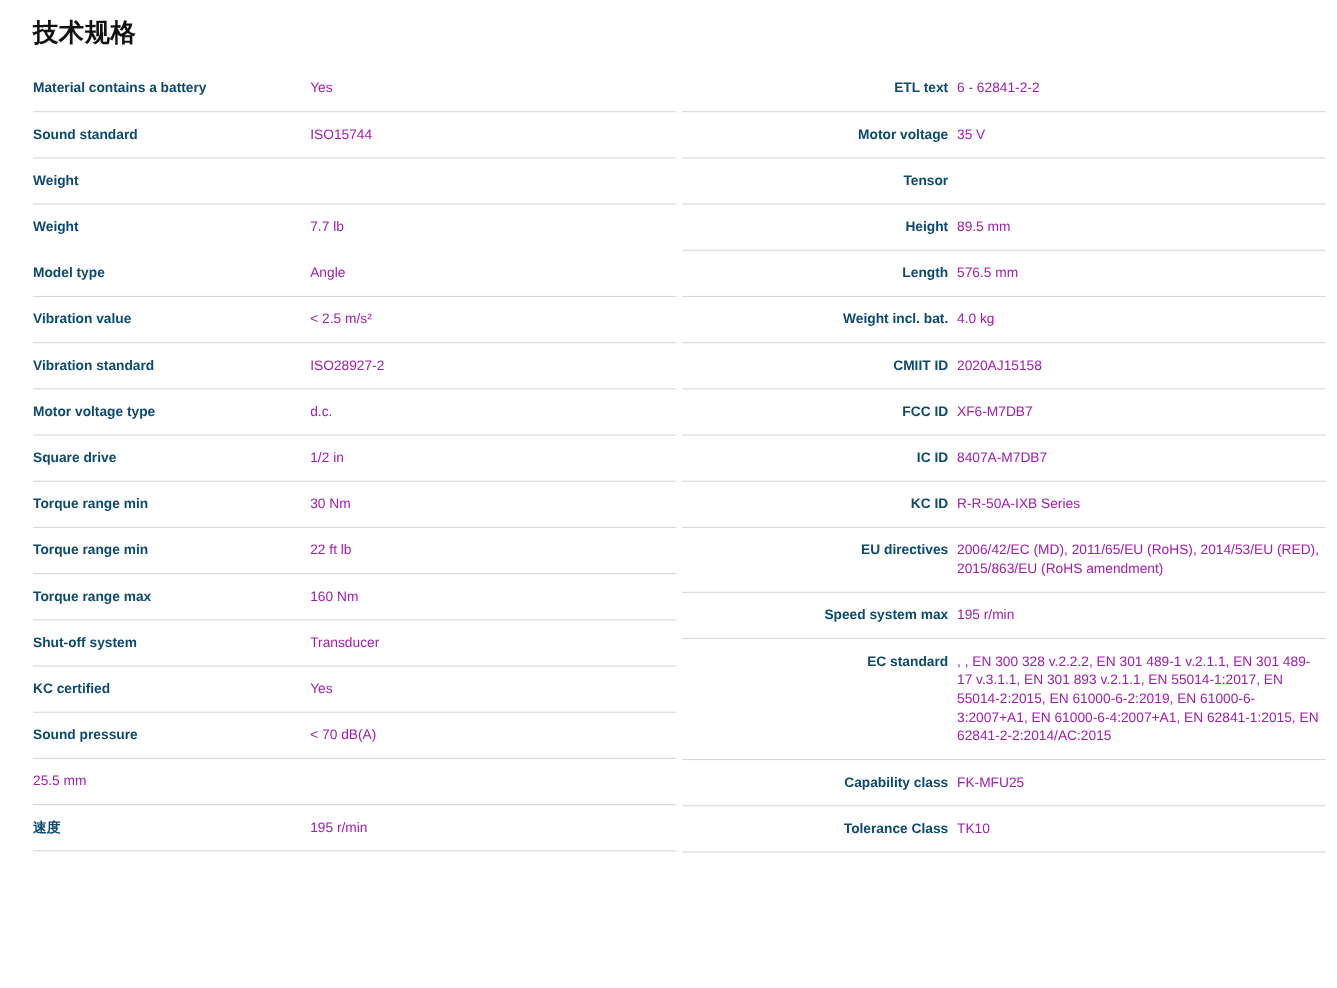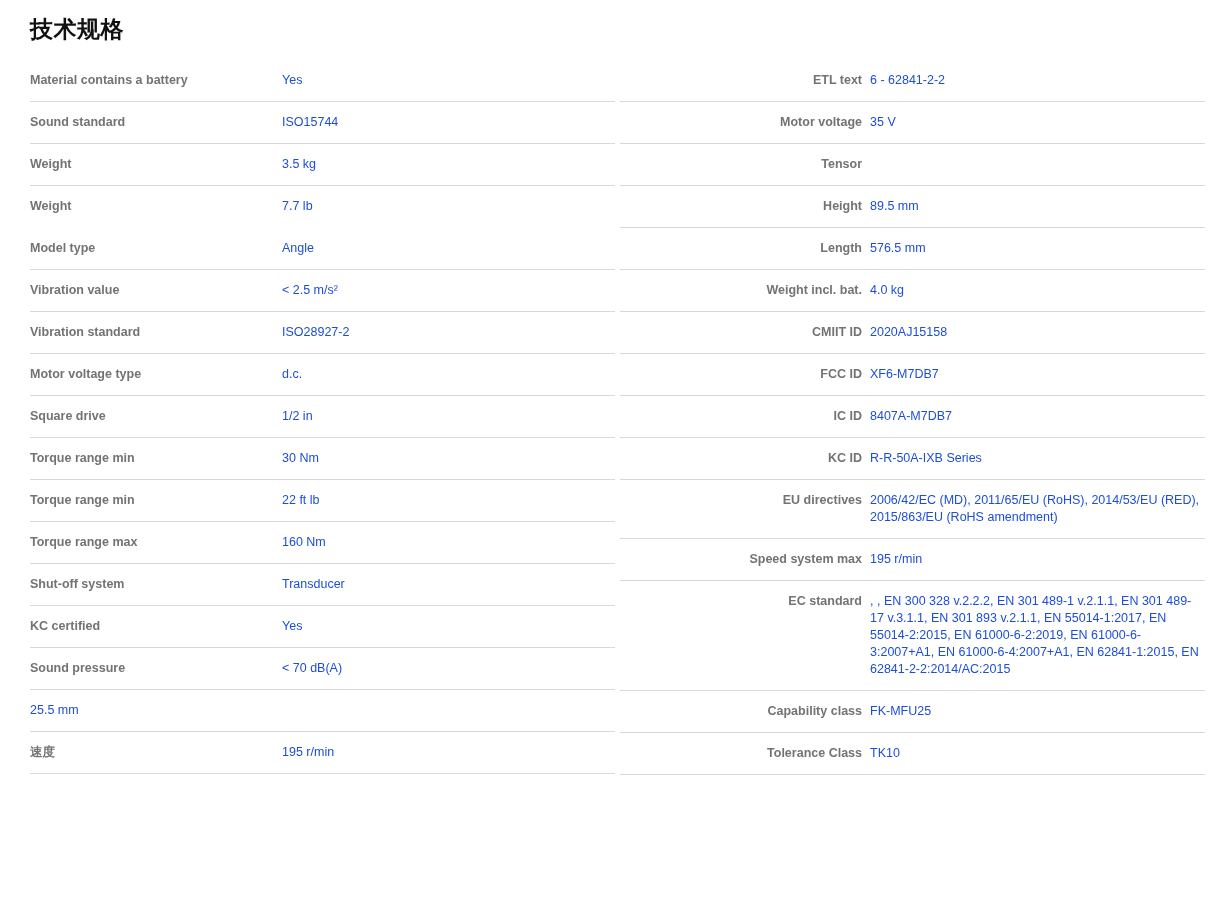--- a/index.html
+++ b/index.html
@@ -54,30 +54,30 @@
     box-sizing: border-box;
   }
   .spec-row.no-rule {
     border-bottom: 1px solid transparent;
   }
   .spec-label {
     width: 252px;
     flex: 0 0 252px;
     font-size: 12.5px;
     font-weight: bold;
-    color: #737373;
+    color: #0c4a6e;
     line-height: 17px;
     padding: 12px 8px 12px 0;
     box-sizing: border-box;
   }
   .spec-value {
     flex: 1 1 auto;
     font-size: 12.5px;
     font-weight: normal;
-    color: #1d4ed8;
+    color: #a21caf;
     line-height: 17px;
     padding: 12px 4px 12px 0;
     box-sizing: border-box;
   }
   .right .spec-label { width: 250px; flex: 0 0 250px; text-align: right; }
 </style>
 </head>
 <body>
 
 <div class="page">
@@ -91,21 +91,20 @@
       <div class="spec-row">
         <div class="spec-label">Material contains a battery</div>
         <div class="spec-value">Yes</div>
       </div>
       <div class="spec-row">
         <div class="spec-label">Sound standard</div>
         <div class="spec-value">ISO15744</div>
       </div>
       <div class="spec-row">
         <div class="spec-label">Weight</div>
-        <div class="spec-value">3.5 kg</div>
       </div>
       <div class="spec-row no-rule">
         <div class="spec-label">Weight</div>
         <div class="spec-value">7.7 lb</div>
       </div>
       <div class="spec-row">
         <div class="spec-label">Model type</div>
         <div class="spec-value">Angle</div>
       </div>
       <div class="spec-row">

